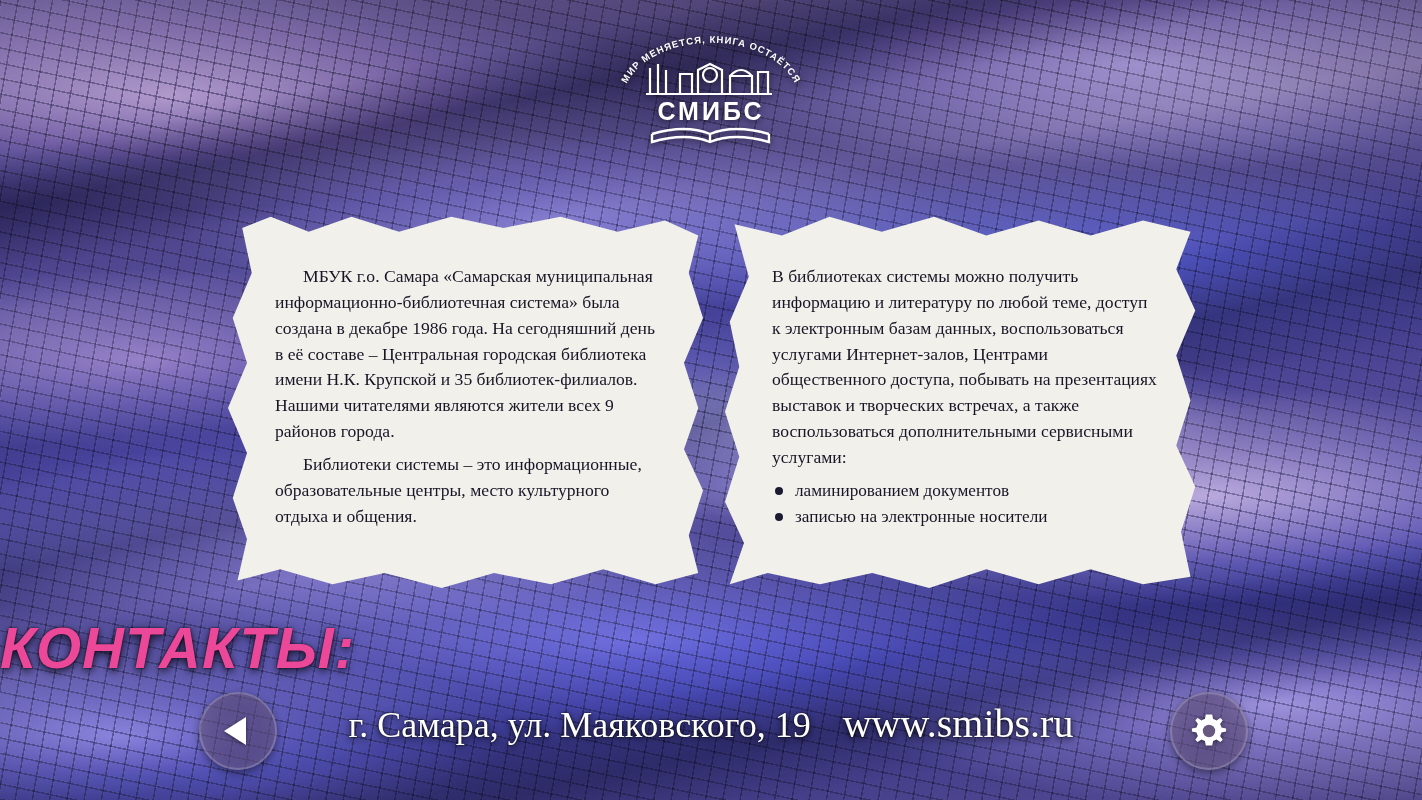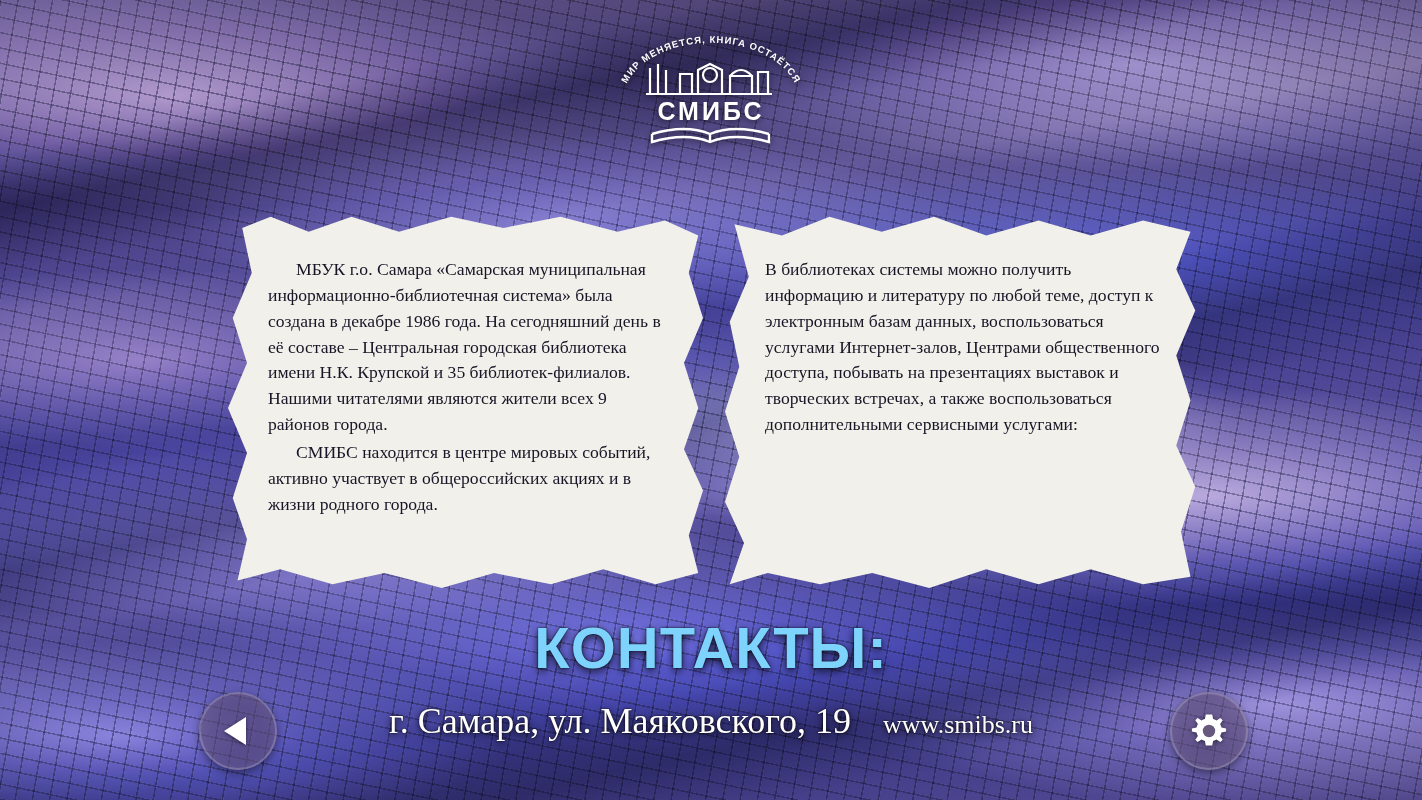--- a/index.html
+++ b/index.html
@@ -141,21 +141,21 @@
     inset: 0;
     padding: 44px 34px 30px 40px;
   }
   .txt {
     font-family: "Liberation Serif", serif;
     font-size: 17.6px;
     line-height: 1.47;
     color: #171526;
     text-align: left;
   }
-  .txt p { margin: 0; text-indent: 28px; }
+  .txt p { margin: 7px; text-indent: 28px; }
   .txt p + p { margin-top: 2px; }
   .txt.right-col p { text-indent: 0; }
   .bullets {
     margin: 7px 0 0 0;
     padding: 0;
     list-style: none;
   }
   .bullets li {
     position: relative;
     padding-left: 30px;
@@ -170,44 +170,45 @@
     width: 8px; height: 8px;
     background: #1b1a33;
     border-radius: 50%;
   }
 
   
   .contacts-title {
     position: absolute;
     top: 614px;
     left: 0; right: 0;
-    text-align: center;
+    text-align: left;
     font-family: "Liberation Sans", sans-serif;
     font-weight: bold;
+    font-style: italic;
     font-size: 58px;
     letter-spacing: 1px;
-    color: #7dd3fc;
+    color: #ec4899;
     text-shadow: 0 3px 9px rgba(0,0,0,.8), 0 0 2px rgba(0,0,0,.9);
   }
   .contacts-line {
     position: absolute;
     top: 700px;
     left: 0; right: 0;
     text-align: center;
     color: #ffffff;
     text-shadow: 0 2px 7px rgba(0,0,0,.85), 0 0 2px rgba(0,0,0,.9);
     white-space: nowrap;
   }
   .contacts-line .addr {
     font-family: "Liberation Serif", serif;
     font-size: 36px;
   }
   .contacts-line .site {
     font-family: "Liberation Serif", serif;
-    font-size: 26px;
+    font-size: 40px;
     margin-left: 28px;
   }
 
   
   .round-btn {
     position: absolute;
     width: 78px; height: 78px;
     border-radius: 50%;
     background: rgba(86, 70, 112, 0.62);
     border: 2px solid rgba(255,255,255,0.22);
@@ -263,32 +264,34 @@
 
   </div>
 
   <div class="cards">
 
     <div class="card-wrap">
       <div class="paper left"></div>
       <div class="paper-inner">
         <div class="txt">
           <p>МБУК г.о. Самара «Самарская муниципальная информационно-библиотечная система» была создана в декабре 1986 года. На сегодняшний день в её составе – Центральная городская библиотека имени Н.К. Крупской и 35 библиотек-филиалов. Нашими читателями являются жители всех 9 районов города.</p>
-          <p>СМИБС находится в центре мировых событий, активно участвует  в общероссийских акциях и в жизни родного города.</p>
+          <p>Библиотеки системы – это информационные, образовательные центры, место культурного отдыха и общения.</p>
         </div>
       </div>
     </div>
 
     <div class="card-wrap">
       <div class="paper right"></div>
       <div class="paper-inner">
         <div class="txt right-col">
           <p>В библиотеках системы можно получить информацию и литературу по любой теме, доступ к электронным базам данных, воспользоваться услугами Интернет-залов, Центрами общественного доступа, побывать на презентациях выставок и творческих встречах, а также воспользоваться дополнительными сервисными услугами:</p>
         </div>
         <ul class="bullets">
+          <li>ламинированием документов</li>
+          <li>записью на электронные носители</li>
         </ul>
       </div>
     </div>
 
   </div>
 
   <div class="contacts-title">КОНТАКТЫ:</div>
   <div class="contacts-line">
     <span class="addr">г. Самара, ул. Маяковского, 19</span>
     <span class="site">www.smibs.ru</span>

